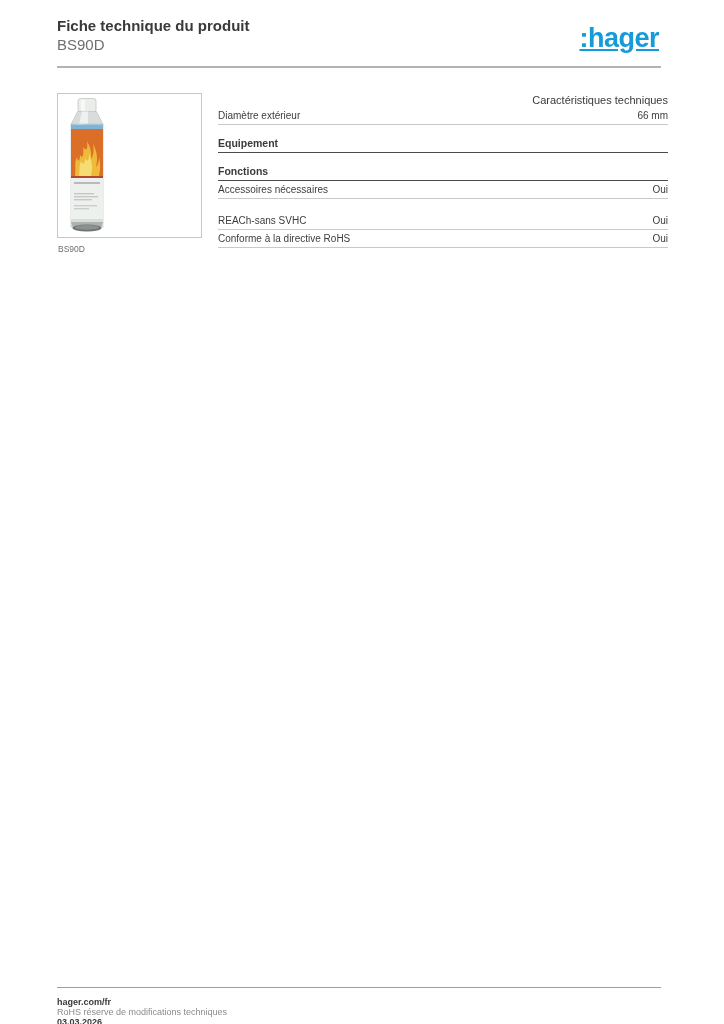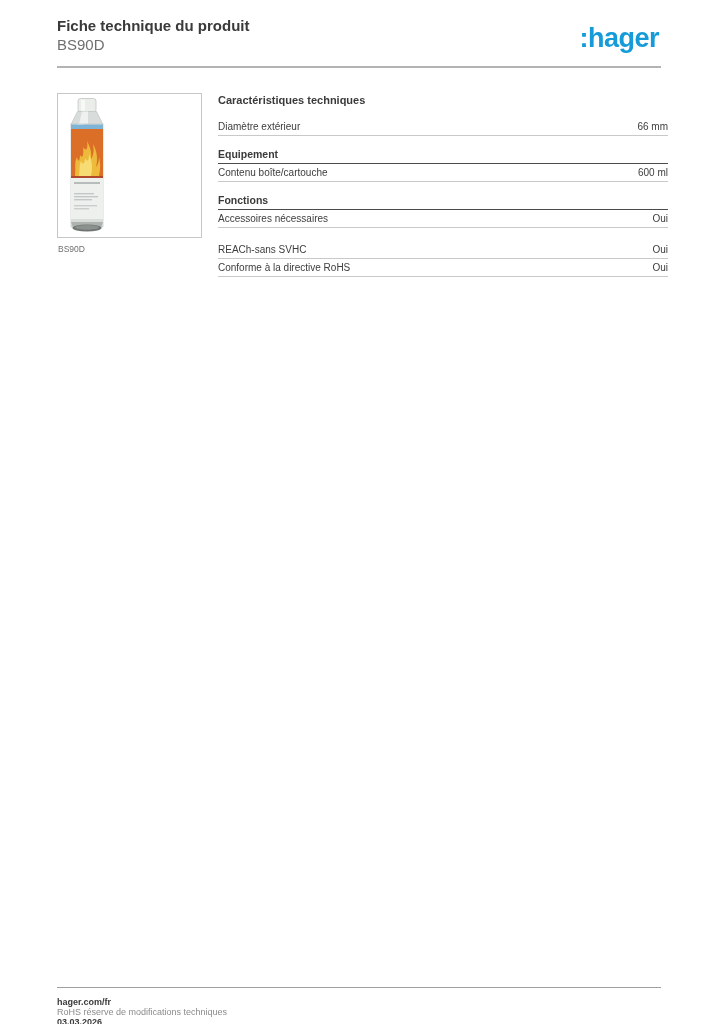--- a/index.html
+++ b/index.html
@@ -17,20 +17,21 @@
   }
 
   
   .header-block { position: absolute; left: 57px; top: 16px; }
   .doc-title { font-size: 15px; font-weight: bold; color: #3a3a39; line-height: 19px; }
   .doc-subtitle { font-size: 15px; font-weight: normal; color: #6f6f6e; line-height: 19px; }
   .logo {
     position: absolute; top: 24px; right: 53px;
     font-size: 27px; font-weight: bold; letter-spacing: -0.5px;
     line-height: 28px;
+    text-decoration: underline;
   }
   .header-divider {
     position: absolute; left: 57px; right: 51px; top: 66px;
     height: 2px; background: #b3b3b3;
   }
 
   
   .image-box {
     position: absolute; left: 57px; top: 93px;
     width: 145px; height: 145px;
@@ -45,22 +46,22 @@
 
   
   .content {
     position: absolute; left: 218px; top: 93px; width: 450px;
   }
   .product-name {
     font-size: 11px; font-weight: bold; color: #3a3a39;
     line-height: 14px; margin-bottom: 20px;
   }
   .characteristics-heading {
-    font-size: 11px; font-weight: bold; color: #3a3a39;
-    line-height: 14px; margin-bottom: 11px;
+    font-size: 11px; font-weight: normal; color: #3a3a39;
+    line-height: 14px;  text-align: right;
   }
   .spec-section { margin-bottom: 13px; }
   .spec-section-title {
     font-size: 10.5px; font-weight: bold; color: #3a3a39;
     line-height: 11px; padding-bottom: 3px;
     border-bottom: 1px solid #4b4b4a;
   }
   .spec-row {
     display: flex; justify-content: space-between; align-items: baseline;
     padding: 3px 0 2px 0;
@@ -134,24 +135,20 @@
     <div class="characteristics-heading">Caractéristiques techniques</div>
     <div>
         <div class="spec-section">
           <div class="spec-row">
             <span class="spec-label">Diamètre extérieur</span>
             <span class="spec-value">66 mm</span>
           </div>
         </div>
         <div class="spec-section">
           <div class="spec-section-title">Equipement</div>
-          <div class="spec-row">
-            <span class="spec-label">Contenu boîte/cartouche</span>
-            <span class="spec-value">600 ml</span>
-          </div>
         </div>
         <div class="spec-section">
           <div class="spec-section-title">Fonctions</div>
           <div class="spec-row">
             <span class="spec-label">Accessoires nécessaires</span>
             <span class="spec-value">Oui</span>
           </div>
         </div>
         <div class="spec-section">
           <div class="spec-row">

